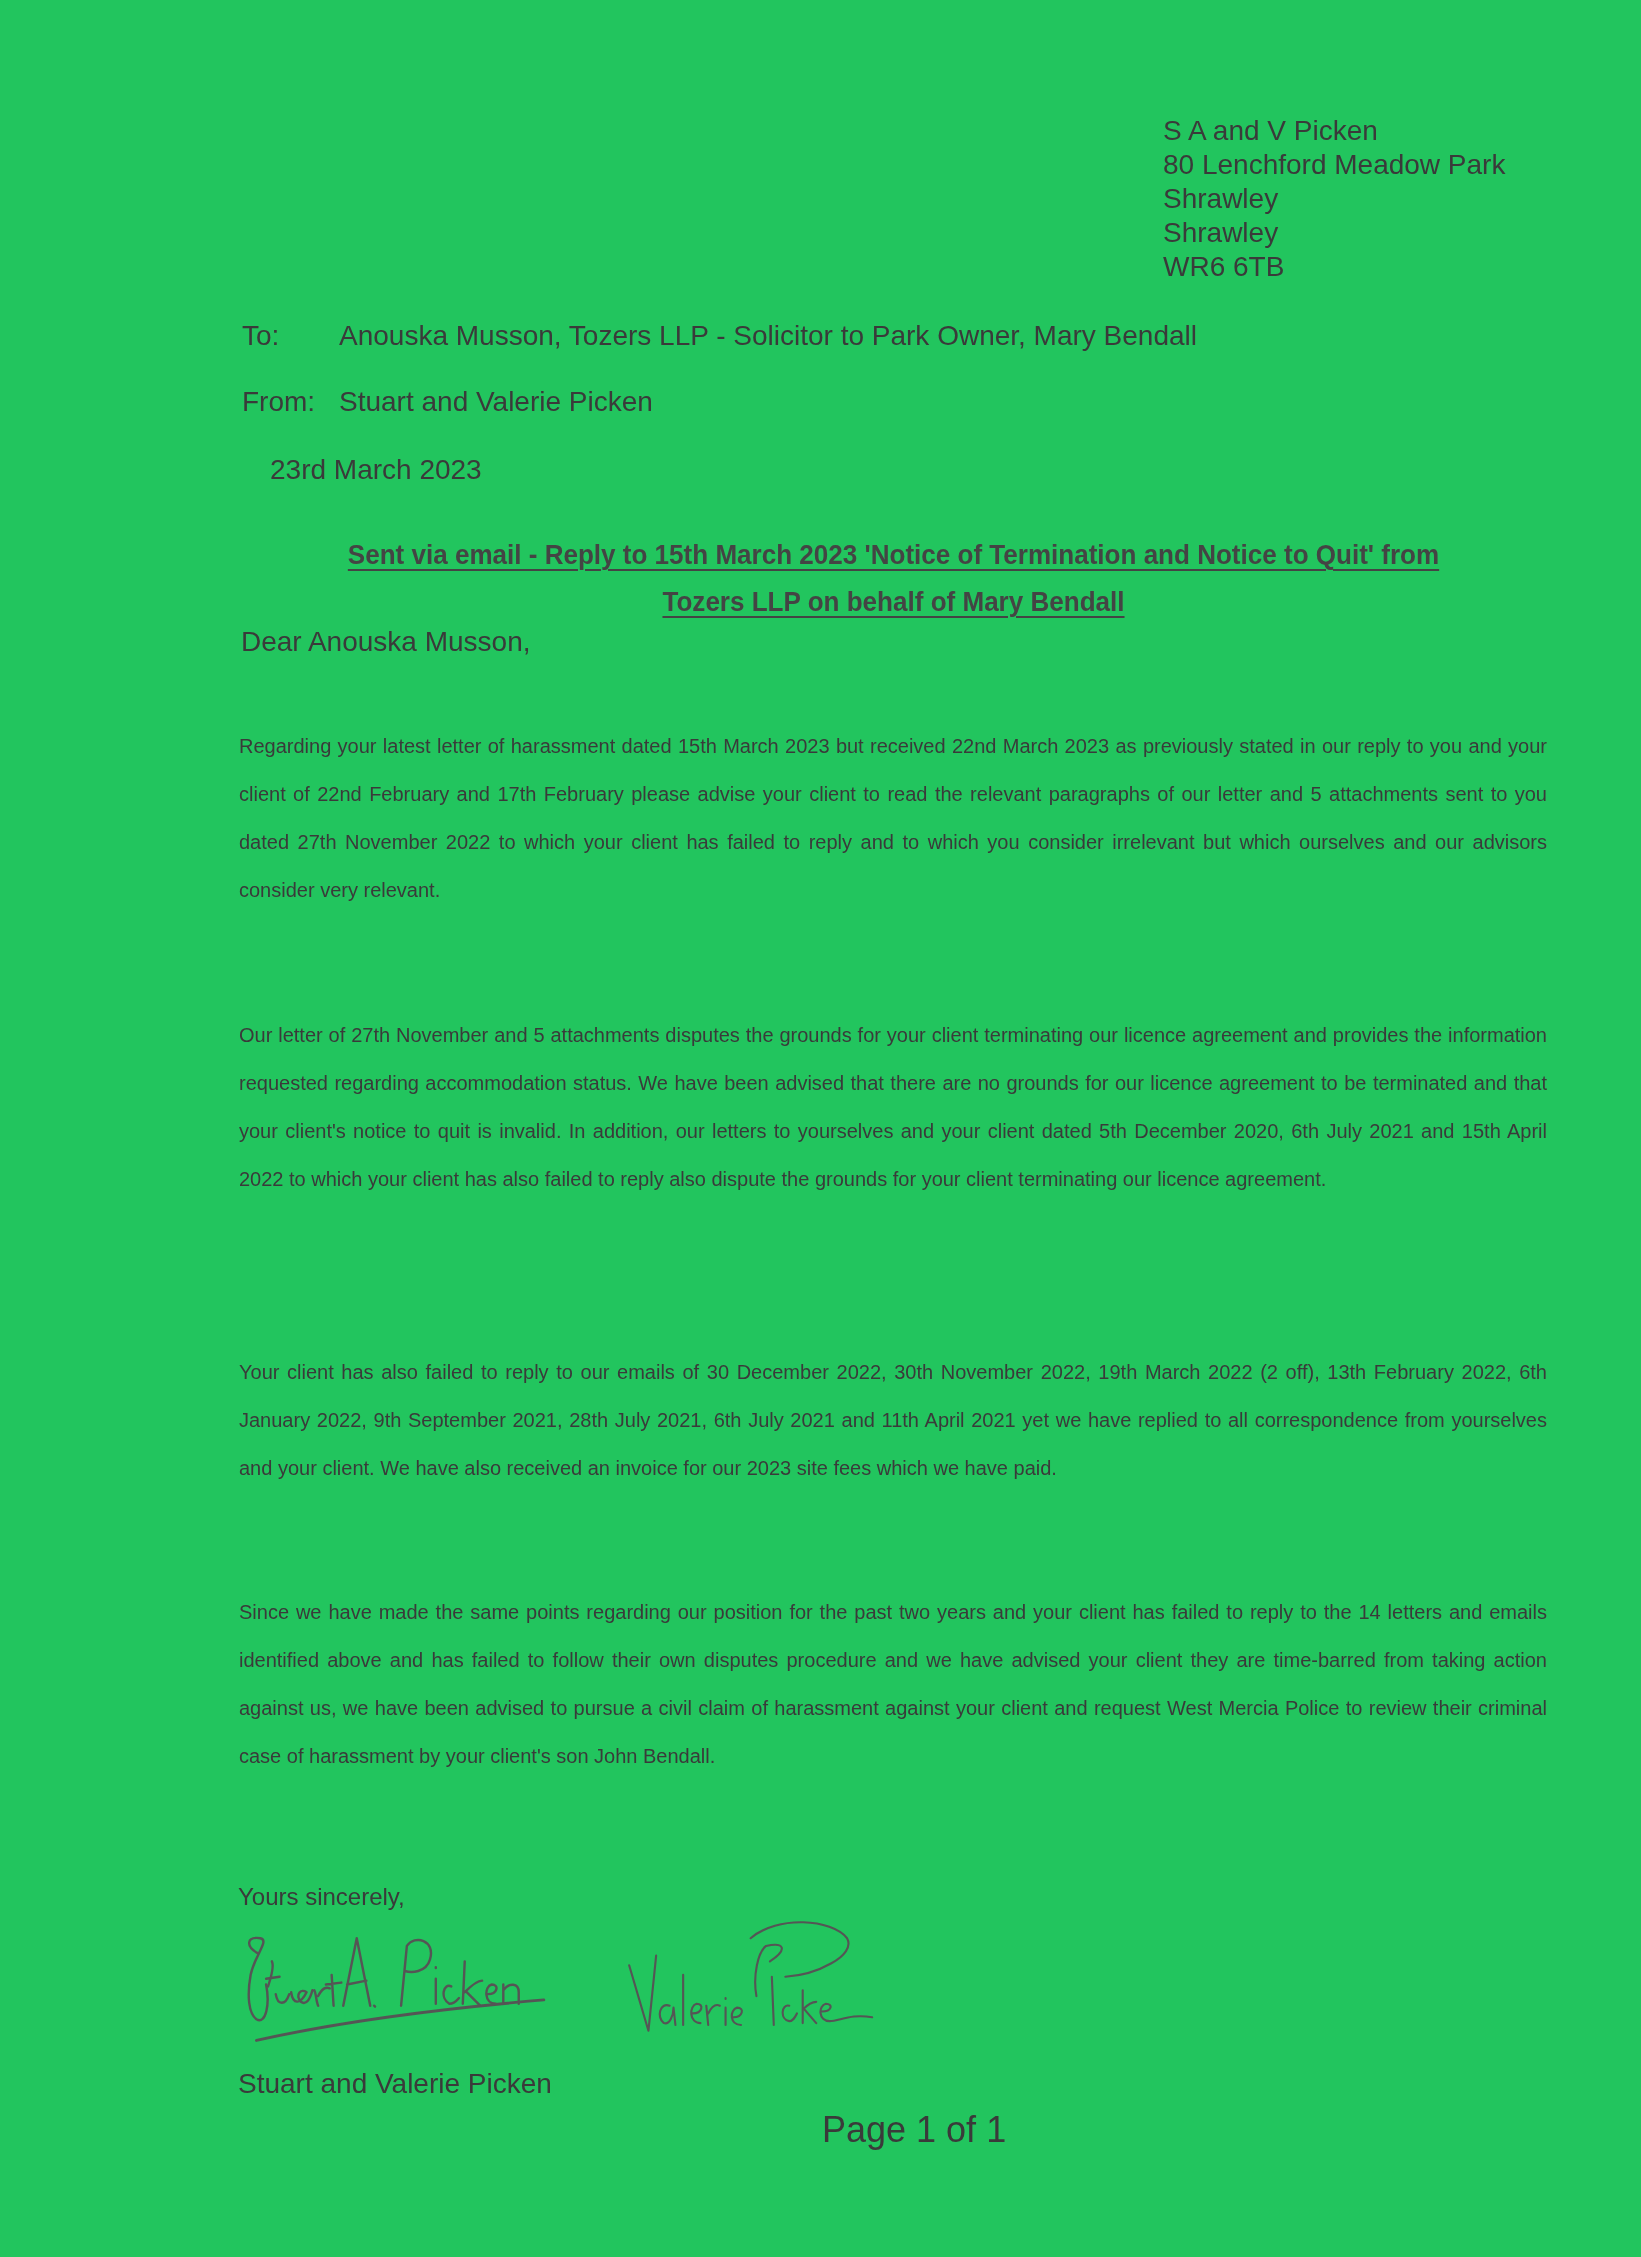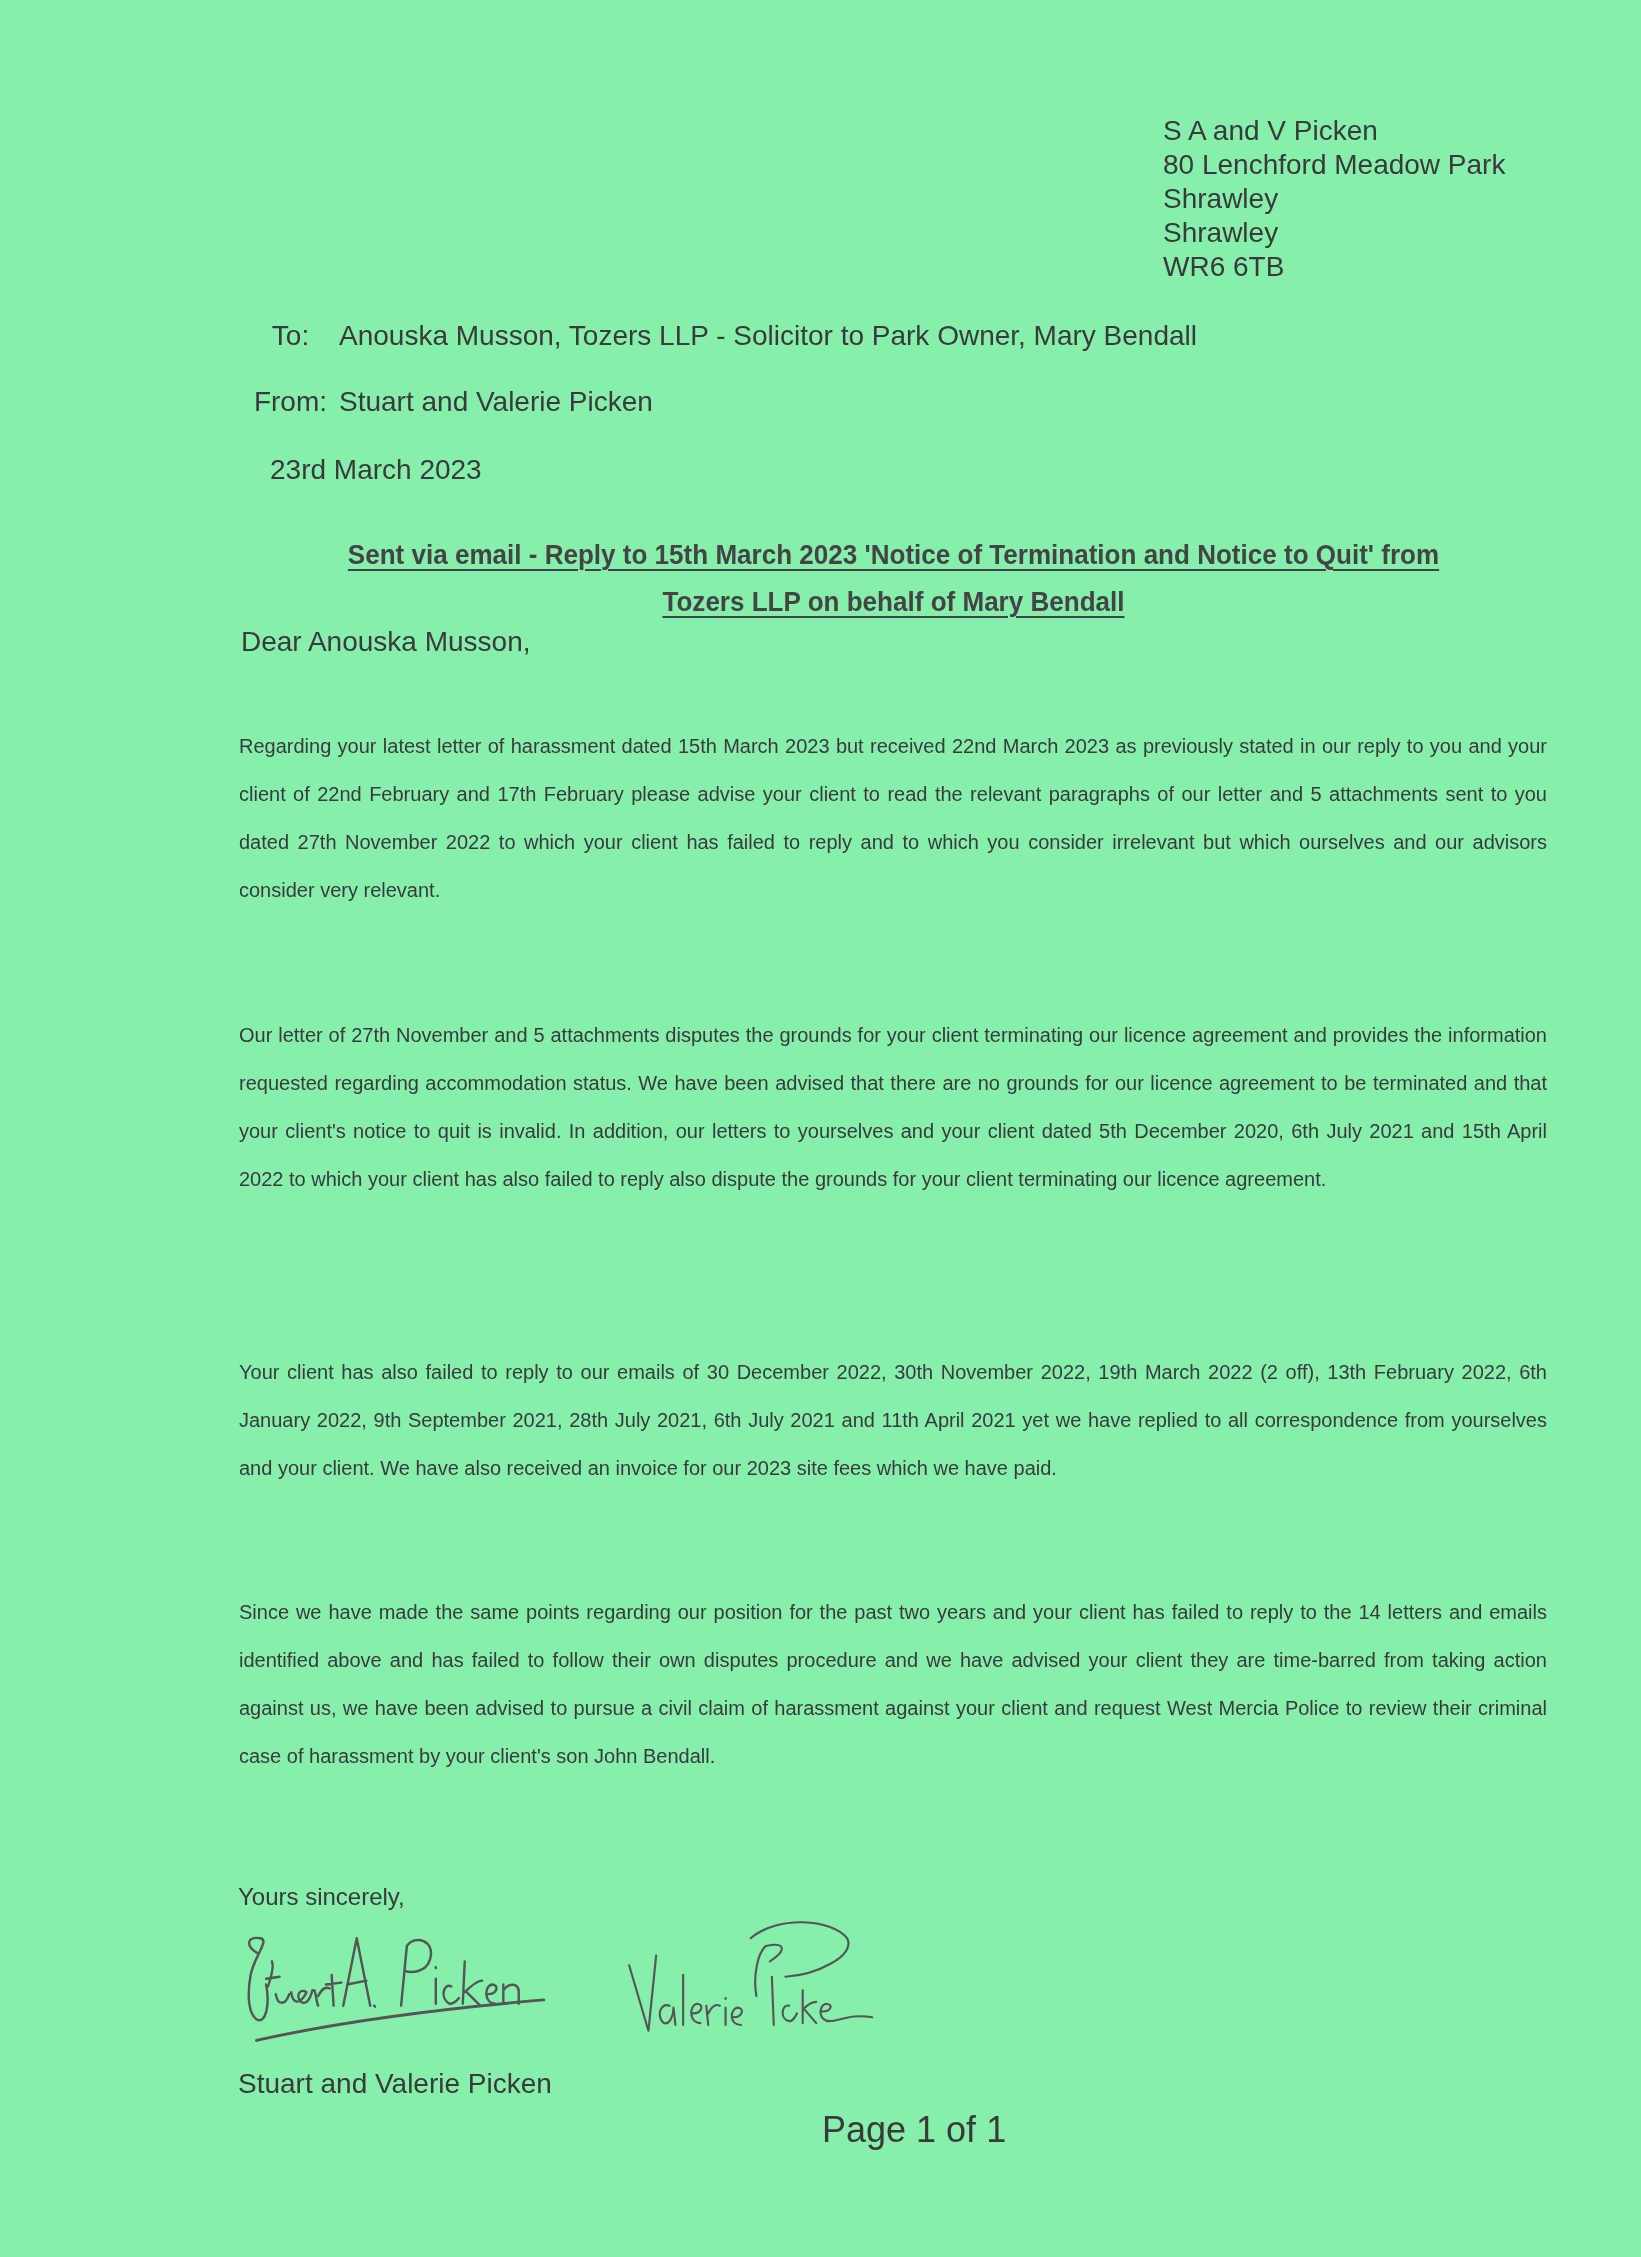--- a/index.html
+++ b/index.html
@@ -1,23 +1,23 @@
 <!DOCTYPE html>
 <html><head>
 <meta charset="utf-8">
 <style>
   html, body { margin: 0; padding: 0; background: #ffffff; }
   body {
     width: 1641px; height: 2257px; position: relative; overflow: hidden;
     font-family: "Liberation Sans", sans-serif; color: #3a3a3a;
   }
-  .page { position: absolute; left: 0; top: 0; width: 1641px; height: 2257px; background: #86efac; }
+  .page { position: absolute; left: 0; top: 0; width: 1641px; height: 2257px; background: #22c55e; }
   .addr { position: absolute; left: 1163px; top: 114px; font-size: 28px; line-height: 34px; }
   .addr div { white-space: nowrap; }
-  .hdr { position: absolute; left: 242px; font-size: 28px; white-space: nowrap; text-align: center; }
+  .hdr { position: absolute; left: 242px; font-size: 28px; white-space: nowrap; }
   .hdr .lbl { display: inline-block; width: 97px; }
   .title { position: absolute; left: 232px; width: 1323px; top: 531px; text-align: center;
            font-size: 28px; font-weight: bold; line-height: 47px; text-decoration: underline;
            text-decoration-thickness: 1.9px; text-underline-offset: 4.8px; color: #444; transform: scaleX(0.93); }
   .salute { position: absolute; left: 241px; top: 626px; font-size: 28px; }
   .para { position: absolute; left: 239px; width: 1308px; font-size: 20px; line-height: 48px;
           text-align: justify; transform-origin: left top; }
   .closing { position: absolute; left: 238px; top: 1883px; font-size: 24px; }
   .sig { position: absolute; top: 1917px; }
   .signame { position: absolute; left: 238px; top: 2068px; font-size: 28px; }

